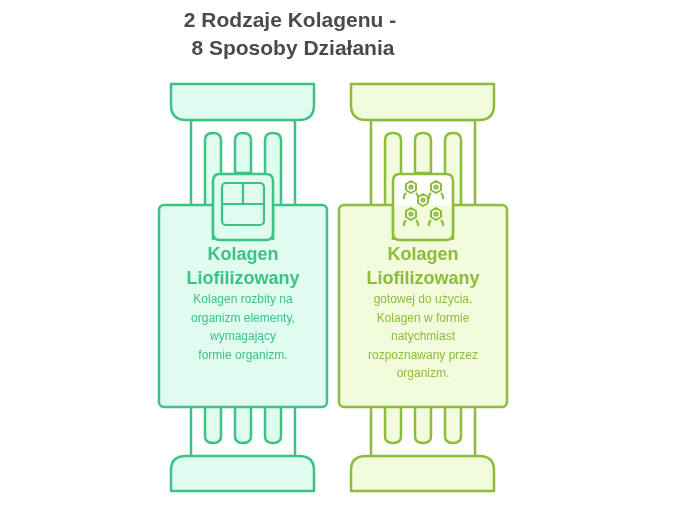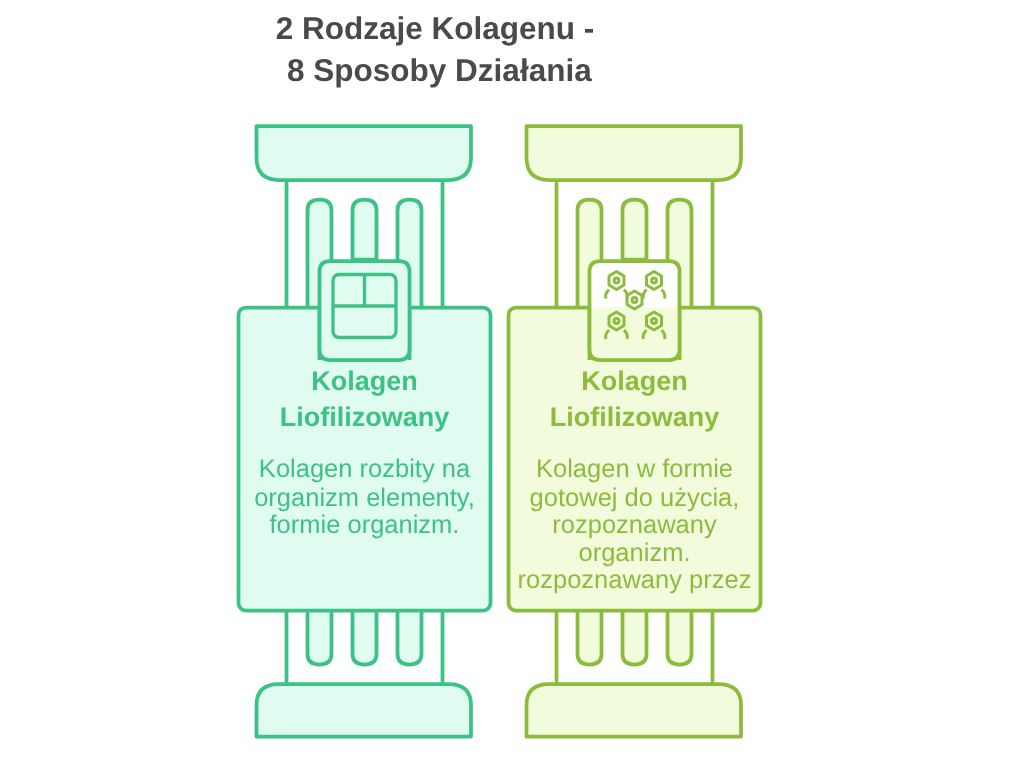--- a/index.html
+++ b/index.html
@@ -2,21 +2,21 @@
 <html><head>
 <meta charset="utf-8">
 <style>
   html, body { margin:0; padding:0; background:#ffffff; }
   body { width:684px; height:507px; position:relative; overflow:hidden; font-family:"Liberation Sans", sans-serif; }
   .title { position:absolute; left:0; top:6px; width:580px; text-align:center; font-weight:bold; font-size:21px; line-height:28px; color:#4a4a4a; }
   .title div { white-space:pre; }
   svg.art { position:absolute; left:0; top:0; }
   .card-text { position:absolute; text-align:center; }
   .card-title { font-weight:bold; font-size:18px; line-height:24px; }
-  .card-desc { font-size:17px; line-height:18.5px; margin-top:14px; }
+  .card-desc { font-size:12px; line-height:18.5px; }
 </style>
 </head>
 <body>
 
 <div class="title">
   <div>2 Rodzaje Kolagenu -</div>
   <div> 8 Sposoby Działania</div>
 </div>
 
 <svg class="art" width="684" height="507" viewBox="0 0 684 507">
@@ -87,29 +87,30 @@
 </svg>
 
 <div class="card-text" style="left:159px; top:242px; width:168px; color:#3cc285;">
   <div class="card-title">
     <div>Kolagen</div>
     <div>Liofilizowany</div>
   </div>
   <div class="card-desc">
     <div>Kolagen rozbity na</div>
     <div>organizm elementy,</div>
+    <div>wymagający</div>
     <div>formie organizm.</div>
   </div>
 </div>
 
 <div class="card-text" style="left:339px; top:242px; width:168px; color:#8cbc3c;">
   <div class="card-title">
     <div>Kolagen</div>
     <div>Liofilizowany</div>
   </div>
   <div class="card-desc">
+    <div>gotowej do użycia,</div>
     <div>Kolagen w formie</div>
-    <div>gotowej do użycia,</div>
-    <div>rozpoznawany</div>
+    <div>natychmiast</div>
+    <div>rozpoznawany przez</div>
     <div>organizm.</div>
-    <div>rozpoznawany przez</div>
   </div>
 </div>
 
 </body></html>

